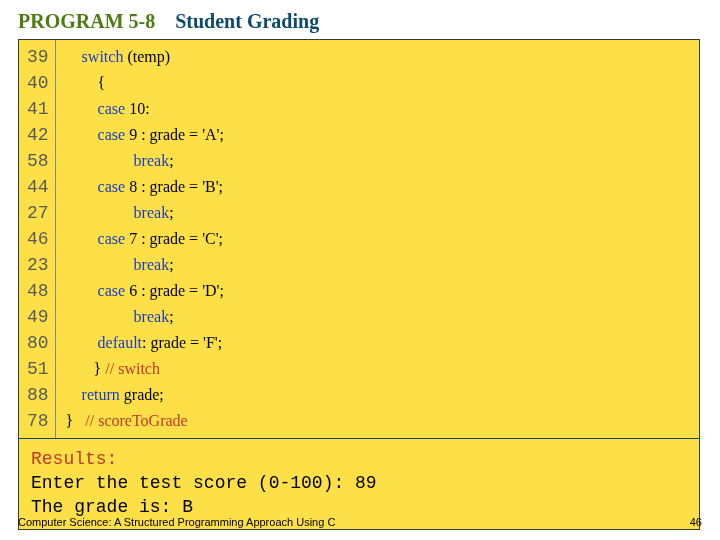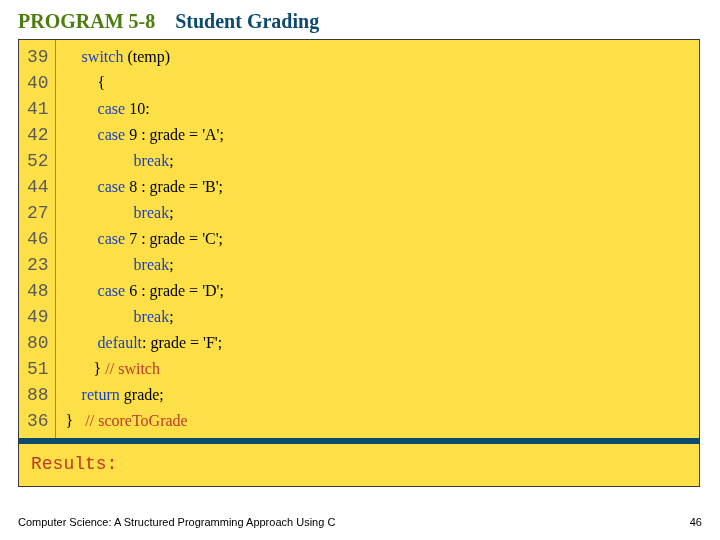--- a/index.html
+++ b/index.html
@@ -51,21 +51,21 @@
     padding: 4px 6px 4px 10px;
     font-family: Liberation Serif, serif;
     font-size: 16px;
     color: #000;
     line-height: 26px;
     white-space: pre;
   }
   .kw { color: #1a3fbf; }
   .cm { color: #c0392b; }
   .results-box {
-    border-top: 6px solid #0c4a6e;
+    border-top: 1px solid #0c4a6e;
     padding: 8px 12px 10px 12px;
     font-family: "Courier New", monospace;
     font-size: 18px;
     line-height: 24px;
   }
   .results-label { color: #c0392b; }
   .footer {
     position: absolute;
     bottom: 12px;
     left: 18px;
@@ -88,36 +88,38 @@
     <span class="program-title">Student Grading</span>
   </div>
 
   <div class="code-box">
     <div class="code-area">
       <div class="gutter" id="gutter">
           <div>39</div>
           <div>40</div>
           <div>41</div>
           <div>42</div>
-          <div>52</div>
+          <div>58</div>
           <div>44</div>
           <div>27</div>
           <div>46</div>
           <div>23</div>
           <div>48</div>
           <div>49</div>
           <div>80</div>
           <div>51</div>
           <div>88</div>
-          <div>36</div>
+          <div>78</div>
         </div>
       <div class="code" id="code"><div>    <span class="kw">switch</span> (temp)</div><div>        {</div><div>        <span class="kw">case</span> 10:</div><div>        <span class="kw">case</span> 9 : grade = 'A';</div><div>                 <span class="kw">break</span>;</div><div>        <span class="kw">case</span> 8 : grade = 'B';</div><div>                 <span class="kw">break</span>;</div><div>        <span class="kw">case</span> 7 : grade = 'C';</div><div>                 <span class="kw">break</span>;</div><div>        <span class="kw">case</span> 6 : grade = 'D';</div><div>                 <span class="kw">break</span>;</div><div>        <span class="kw">default</span>: grade = 'F';</div><div>       } <span class="cm">// switch</span></div><div>    <span class="kw">return</span> grade;</div><div>}   <span class="cm">// scoreToGrade</span></div></div>
     </div>
     <div class="results-box">
       <div class="results-label">Results:</div>
+      <div>Enter the test score (0-100): 89</div>
+      <div>The grade is: B</div>
     </div>
   </div>
 
   <div class="footer">
     <span>Computer Science: A Structured Programming Approach Using C</span>
     <span>46</span>
   </div>
 
 </div>
 

